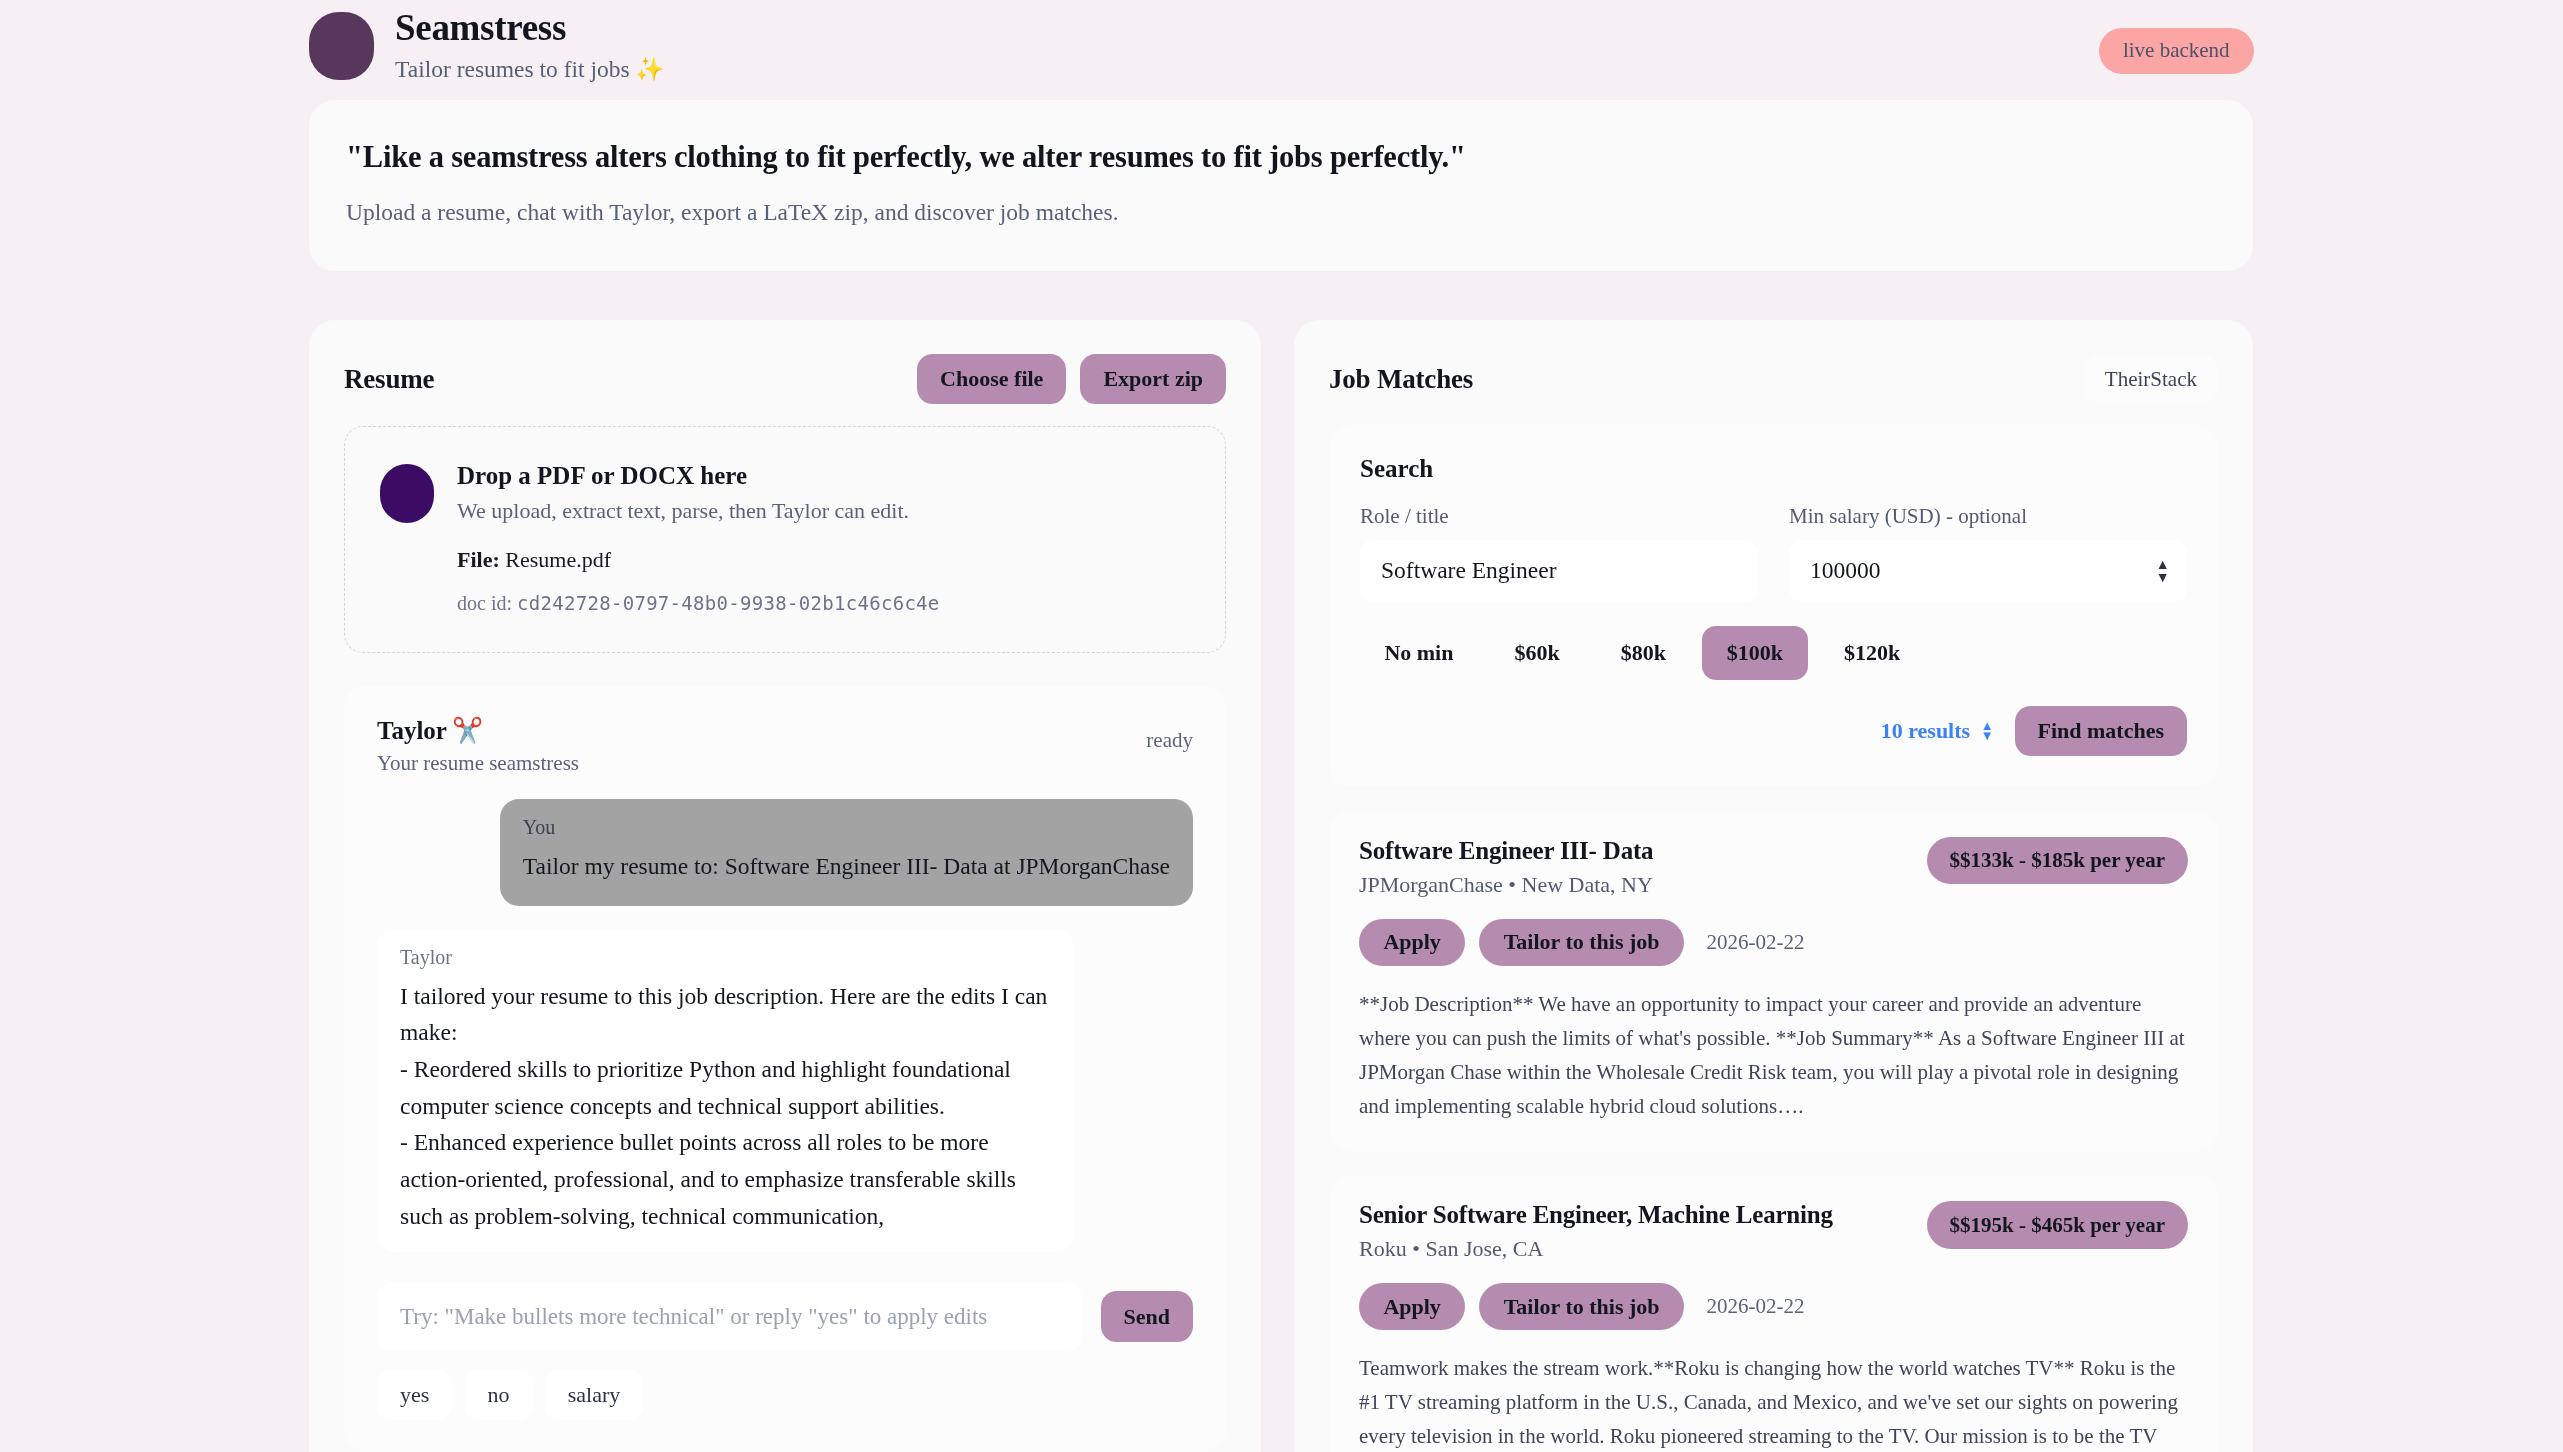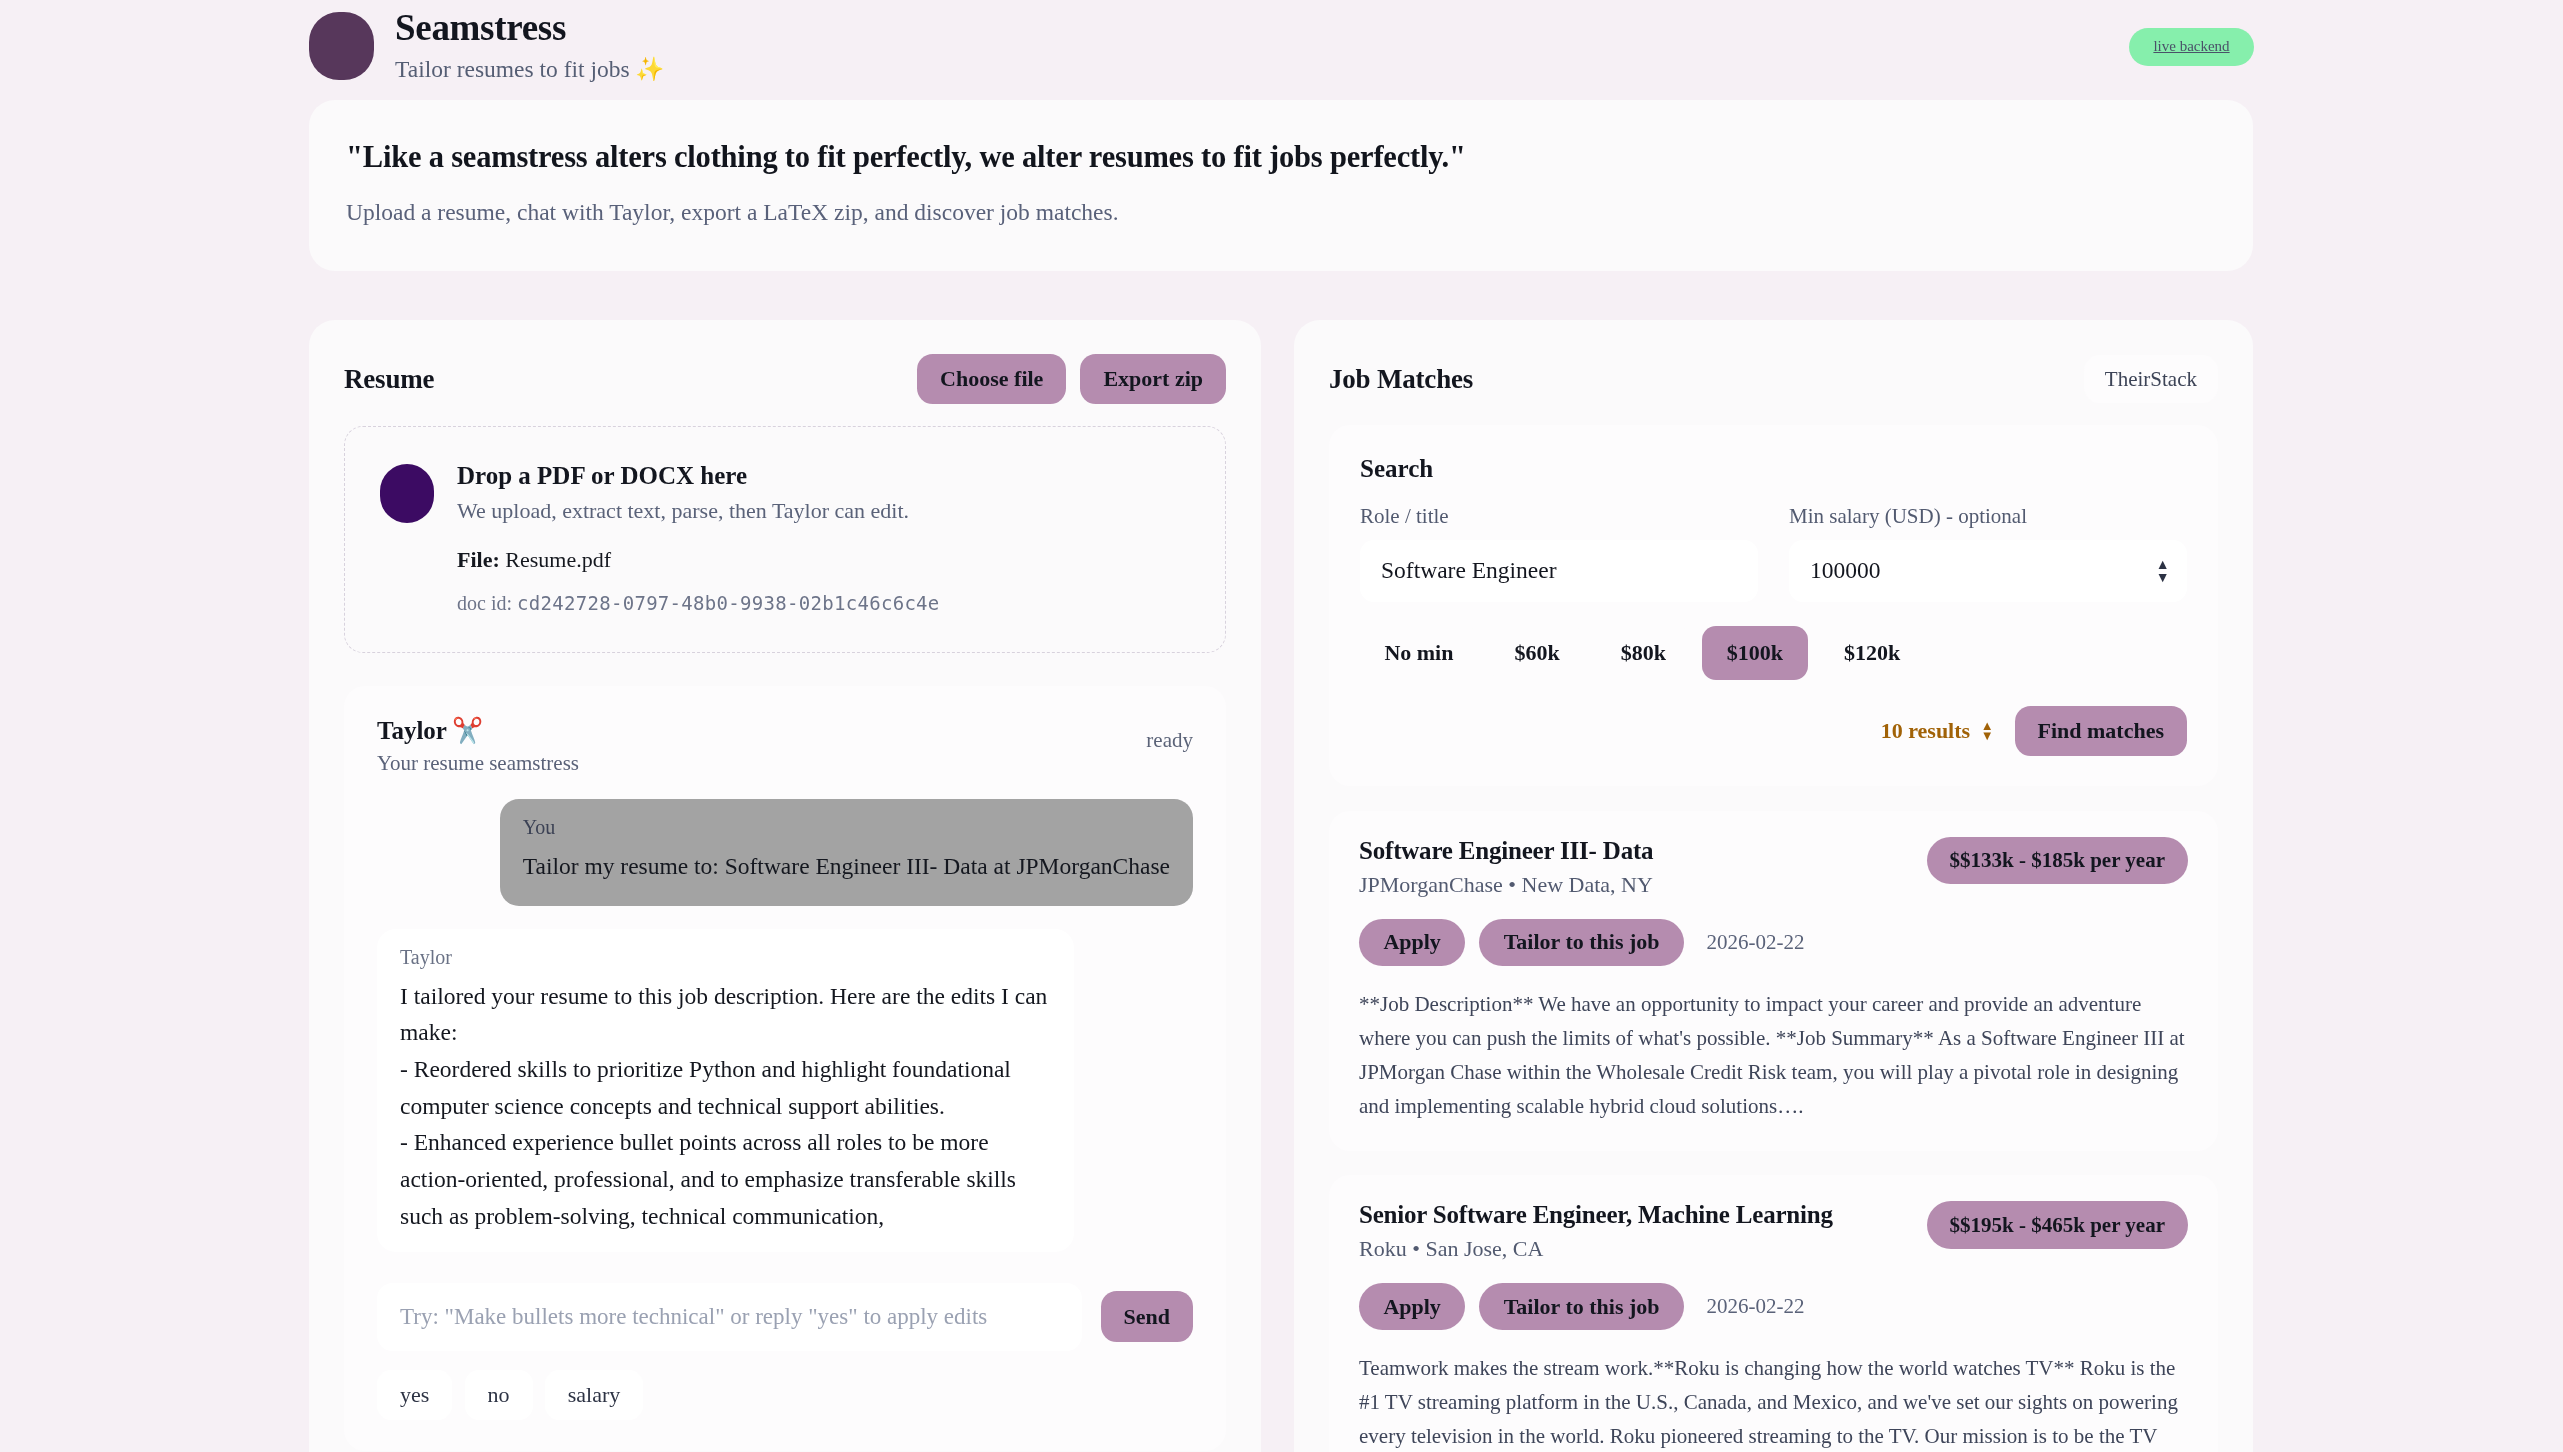--- a/index.html
+++ b/index.html
@@ -54,28 +54,27 @@
   }
   .brand-tagline {
     font-size: 23.5px;
     color: #555e74;
     margin-top: 7.8px;
     line-height: 1.2;
   }
   .sparkle { color: #f2c84b; }
 
   .live-badge {
-    background: #86efac;
+    background: #fca5a5;
     color: #4a5268;
-    font-size: 15px;
+    font-size: 21px;
     padding: 10.5px 24.4px;
     border-radius: 871px;
     margin-top: 23.5px;
     white-space: nowrap;
-    text-decoration: underline;
   }
 
   
   .hero {
     margin-top: 17.4px;
     background: #fbfafb;
     border-radius: 26px;
     padding: 38px 37px 45px 37px;
     width: 1944px;
   }
@@ -366,21 +365,21 @@
     justify-content: flex-end;
     gap: 21px;
     margin-top: 26px;
   }
   .results-select {
     display: flex;
     align-items: center;
     gap: 10.5px;
     font-size: 22px;
     font-weight: bold;
-    color: #a16207;
+    color: #3b82f6;
     cursor: pointer;
     text-align: right;
   }
   .results-select .chev {
     display: flex;
     flex-direction: column;
     line-height: 0.8;
     font-size: 13px;
     font-weight: normal;
   }

